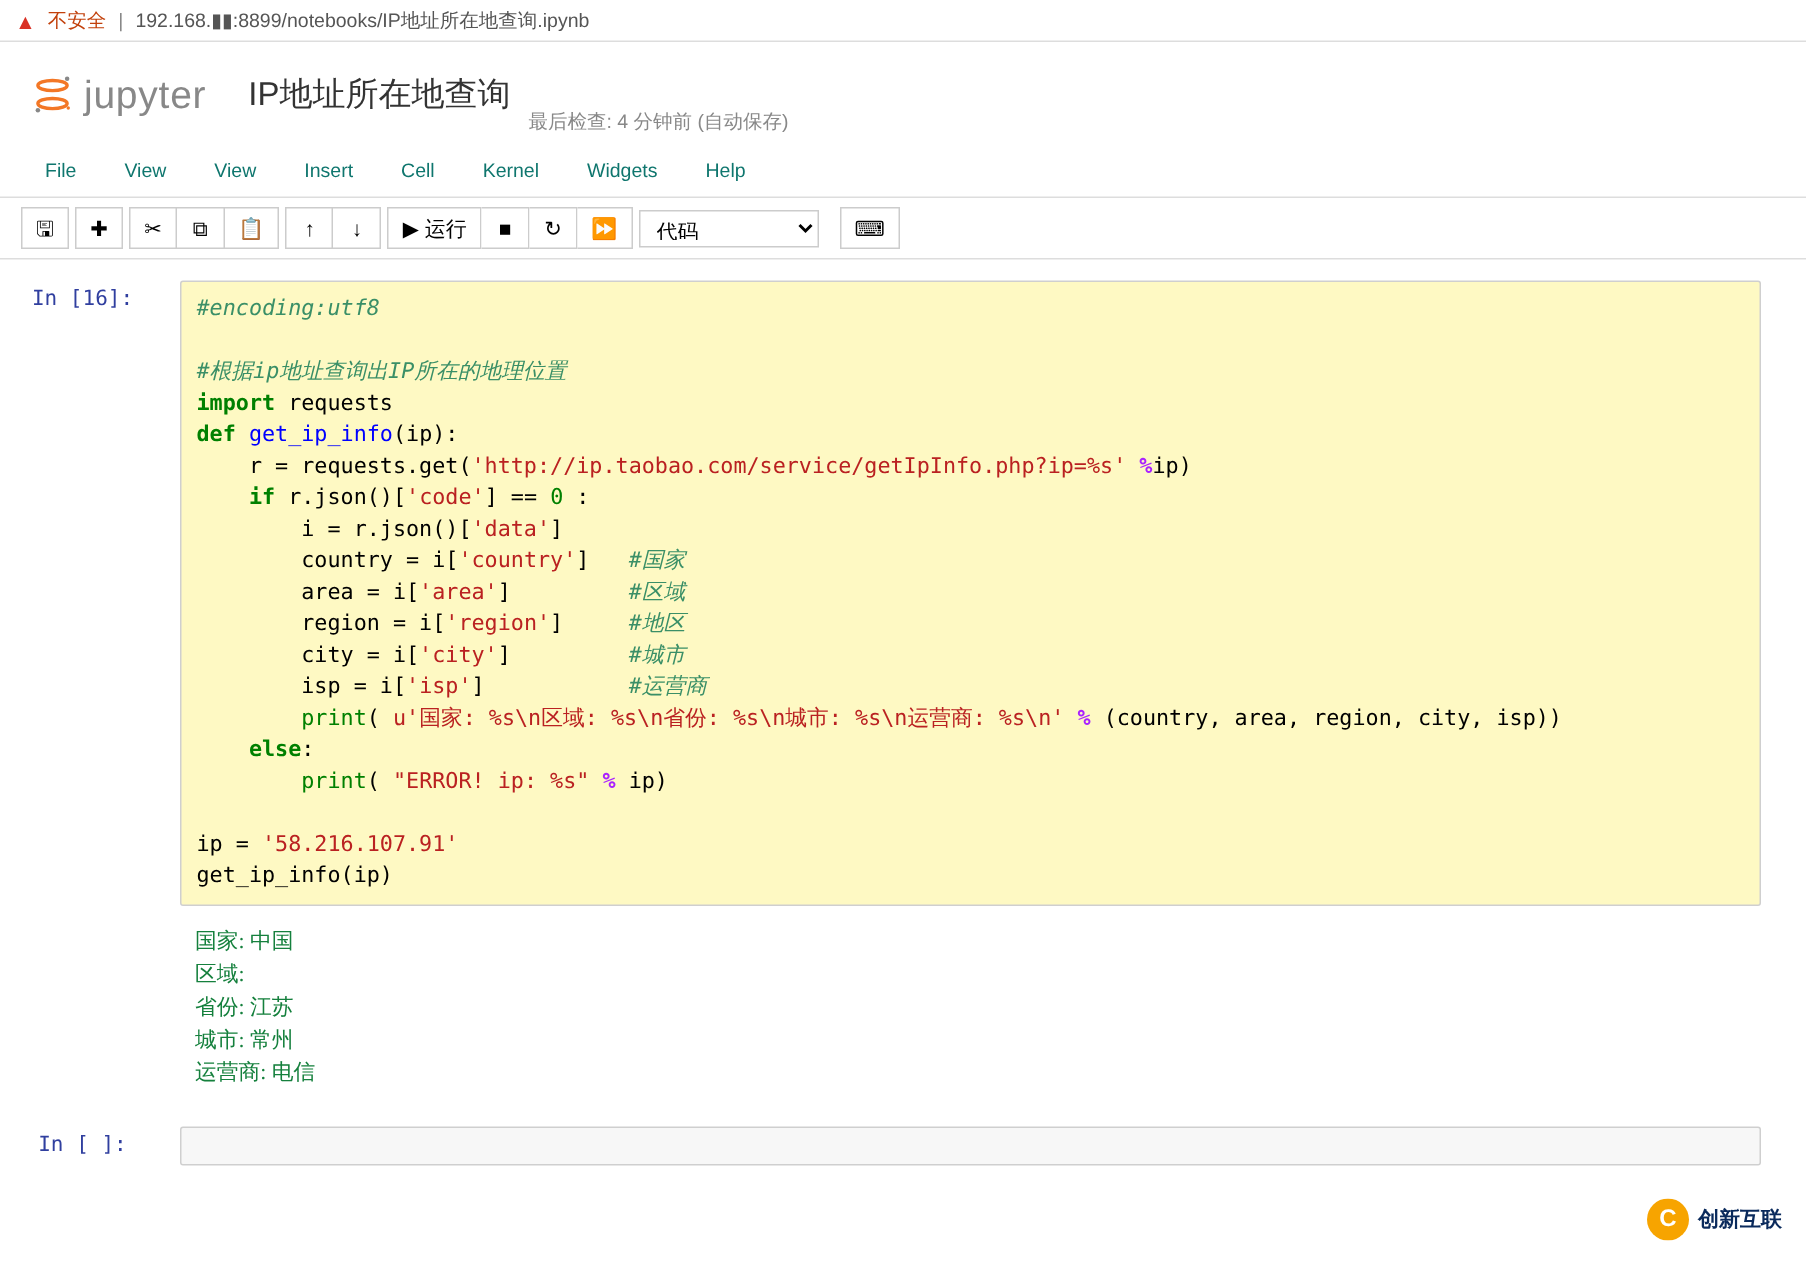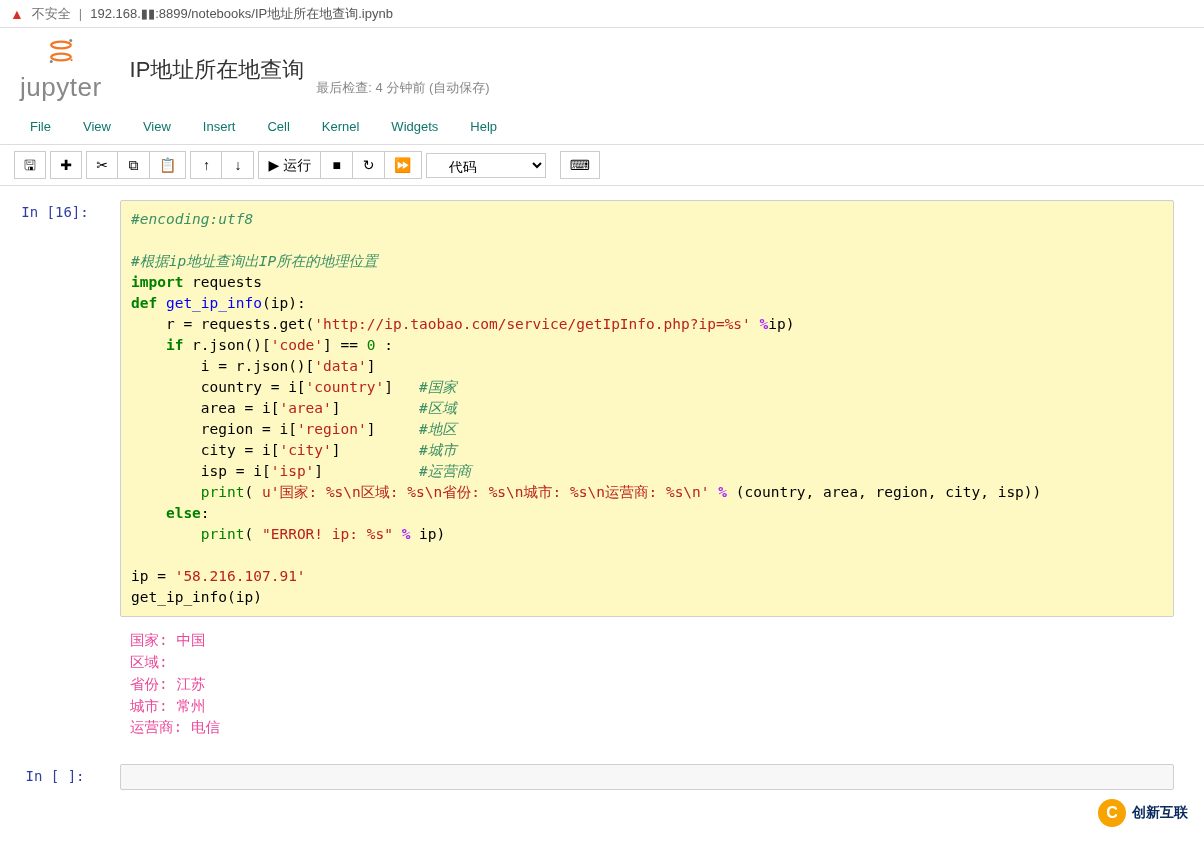--- a/index.html
+++ b/index.html
@@ -1,50 +1,50 @@
 <!DOCTYPE html>
 <html><head>
 <meta charset="utf-8">
 <style>
 * { box-sizing: border-box; margin: 0; padding: 0; }
 body { font-family: "Helvetica Neue", Helvetica, Arial, sans-serif; background: #fff; font-size: 14px; color: #333; }
 
 .address-bar { height: 28px; padding: 2px 10px; display: flex; align-items: center; gap: 8px; border-bottom: 1px solid #ddd; font-size: 13px; color: #555; }
 .address-bar .warn-icon { color: #d93025; font-size: 14px; }
-.address-bar .unsafe { color: #737373; text-align: center; }
+.address-bar .unsafe { color: #c2410c; text-align: center; }
 .address-bar .sep { color: #888; }
 .address-bar .url { color: #555; }
 
 .notebook-header { padding: 8px 20px 6px 20px; display: flex; align-items: center; gap: 8px; }
-.logo { display: flex; align-items: center; gap: 6px; flex-direction: column; }
+.logo { display: flex; align-items: center; gap: 6px; }
 .logo-svg { width: 30px; height: 30px; }
 .brand { color: #888; font-size: 26px; font-weight: 300; letter-spacing: 0.5px; }
 .nb-name { font-size: 22px; color: #333; margin-left: 20px; }
 .checkpoint { color: #888; font-size: 13px; margin-left: 4px; margin-top: 36px; }
 
 .menubar { padding: 2px 14px; border-bottom: 1px solid #ddd; }
 .menubar ul { list-style: none; display: flex; }
 .menubar li { padding: 8px 16px; font-size: 13px; color: #0f766e; cursor: pointer; }
 
 .toolbar { padding: 6px 14px; display: flex; align-items: center; gap: 4px; border-bottom: 1px solid #ddd; }
 .btn-group { display: flex; }
 .tb-btn { border: 1px solid #ccc; background: #fff; padding: 5px 9px; font-size: 14px; line-height: 1; min-width: 32px; min-height: 28px; display: flex; align-items: center; justify-content: center; cursor: pointer; }
 .btn-group .tb-btn:not(:first-child) { border-left: none; }
-.tb-select { border: 1px solid #ccc; background: #fff; padding: 4px 18px; font-size: 14px; height: 25px; min-width: 120px; }
+.tb-select { border: 1px solid #ccc; background: #fff; padding: 4px 7px; font-size: 14px; height: 25px; min-width: 120px; }
 .tb-sep { width: 6px; }
 
 .notebook-container { padding: 6px 0 40px 0; }
 .cell { display: flex; padding: 4px 0; margin: 4px 0; }
 .prompt { width: 120px; min-width: 120px; text-align: center; padding: 4px 10px 0 0; font-family: "DejaVu Sans Mono", Menlo, Consolas, monospace; font-size: 14px; color: #303F9F; }
 .input-area { flex: 1; border: 1px solid #cfcfcf; border-radius: 2px; background: #fef9c3; padding: 8px 10px; margin-right: 30px; min-height: 22px; }
 .input-area.empty { background: #f7f7f7; min-height: 26px; }
 .code { font-family: "DejaVu Sans Mono", Menlo, Consolas, monospace; font-size: 14.5px; line-height: 1.45; white-space: pre; overflow-x: auto; color: #000; }
 
 .output-cell { display: flex; padding: 0 0 10px 0; }
-.output-area { flex: 1; padding: 6px 10px; margin-right: 30px; font-family: Liberation Mono, monospace; font-size: 14.5px; line-height: 1.5; white-space: pre; color: #ec4899; }
+.output-area { flex: 1; padding: 6px 10px; margin-right: 30px; font-family: Liberation Serif, serif; font-size: 14.5px; line-height: 1.5; white-space: pre; color: #15803d; }
 
 .cm-comment { color: #3a8f67; font-style: italic; }
 .cm-keyword { color: #008000; font-weight: bold; }
 .cm-def { color: #0000FF; }
 .cm-builtin { color: #008000; }
 .cm-string { color: #BA2121; }
 .cm-number { color: #008000; }
 .cm-op { color: #AA22FF; font-weight: bold; }
 
 .watermark { position: fixed; right: 16px; bottom: 14px; font-size: 14px; color: #fff; display: flex; align-items: center; gap: 6px; }

